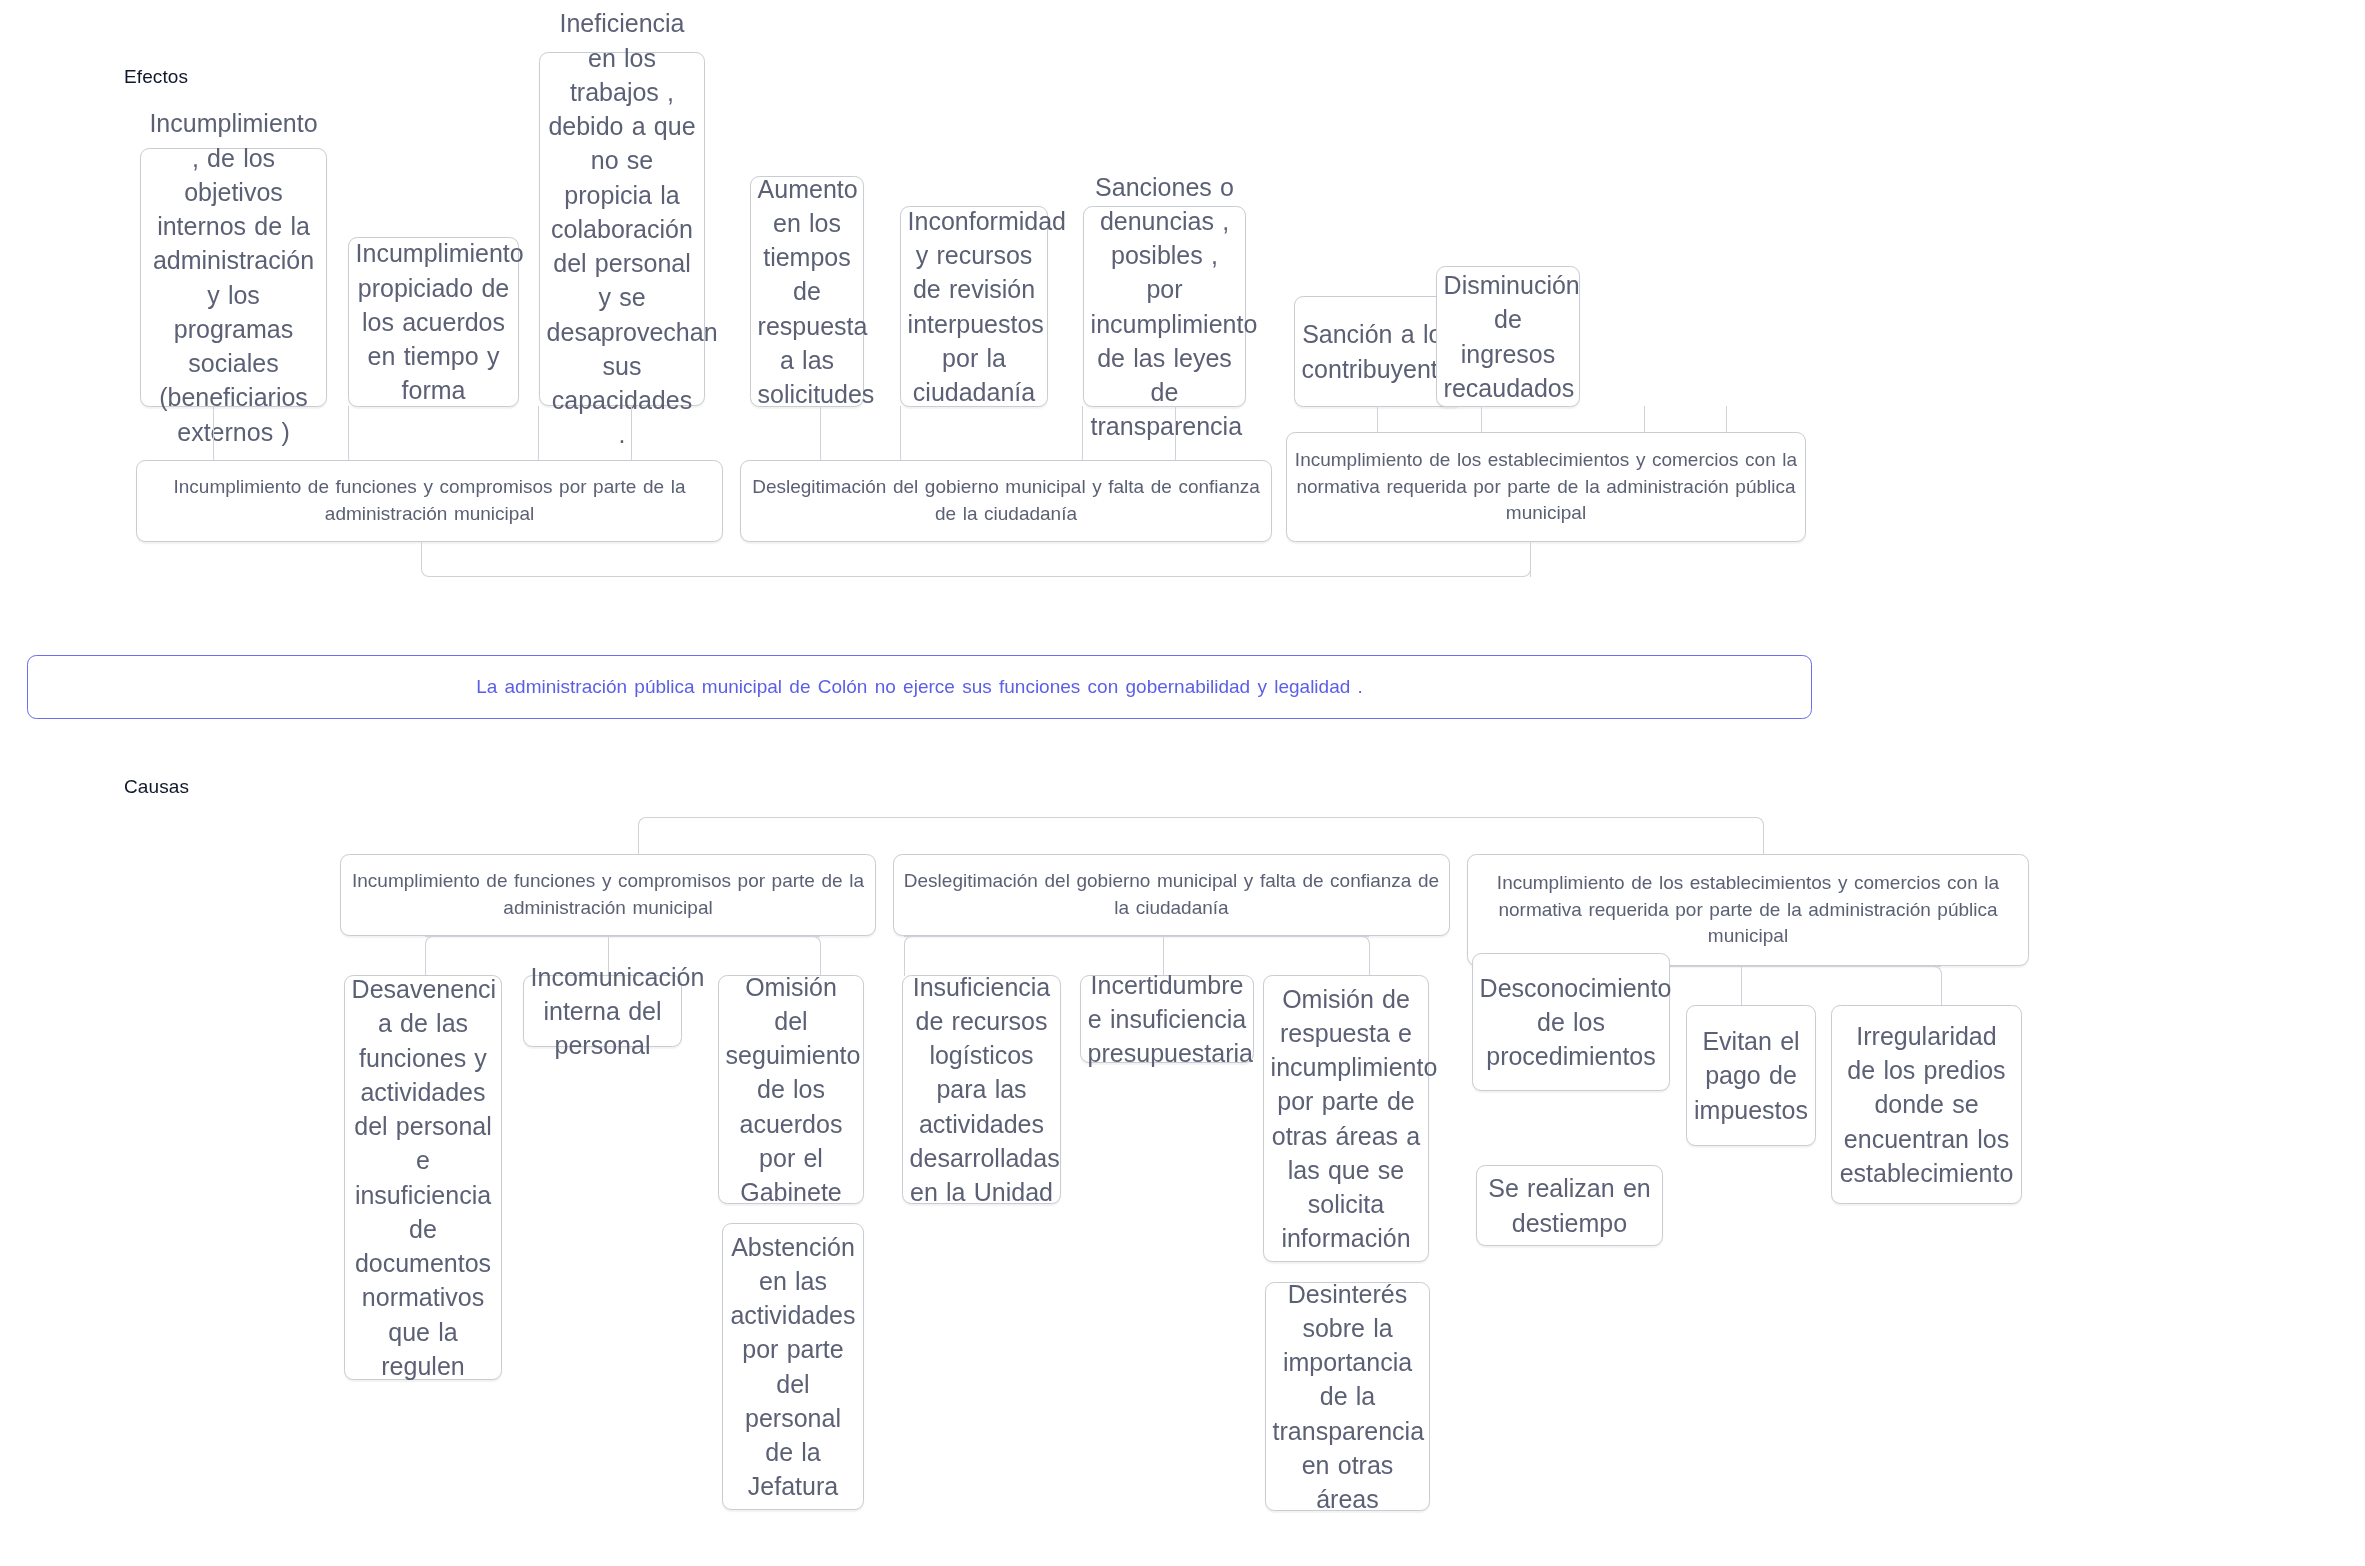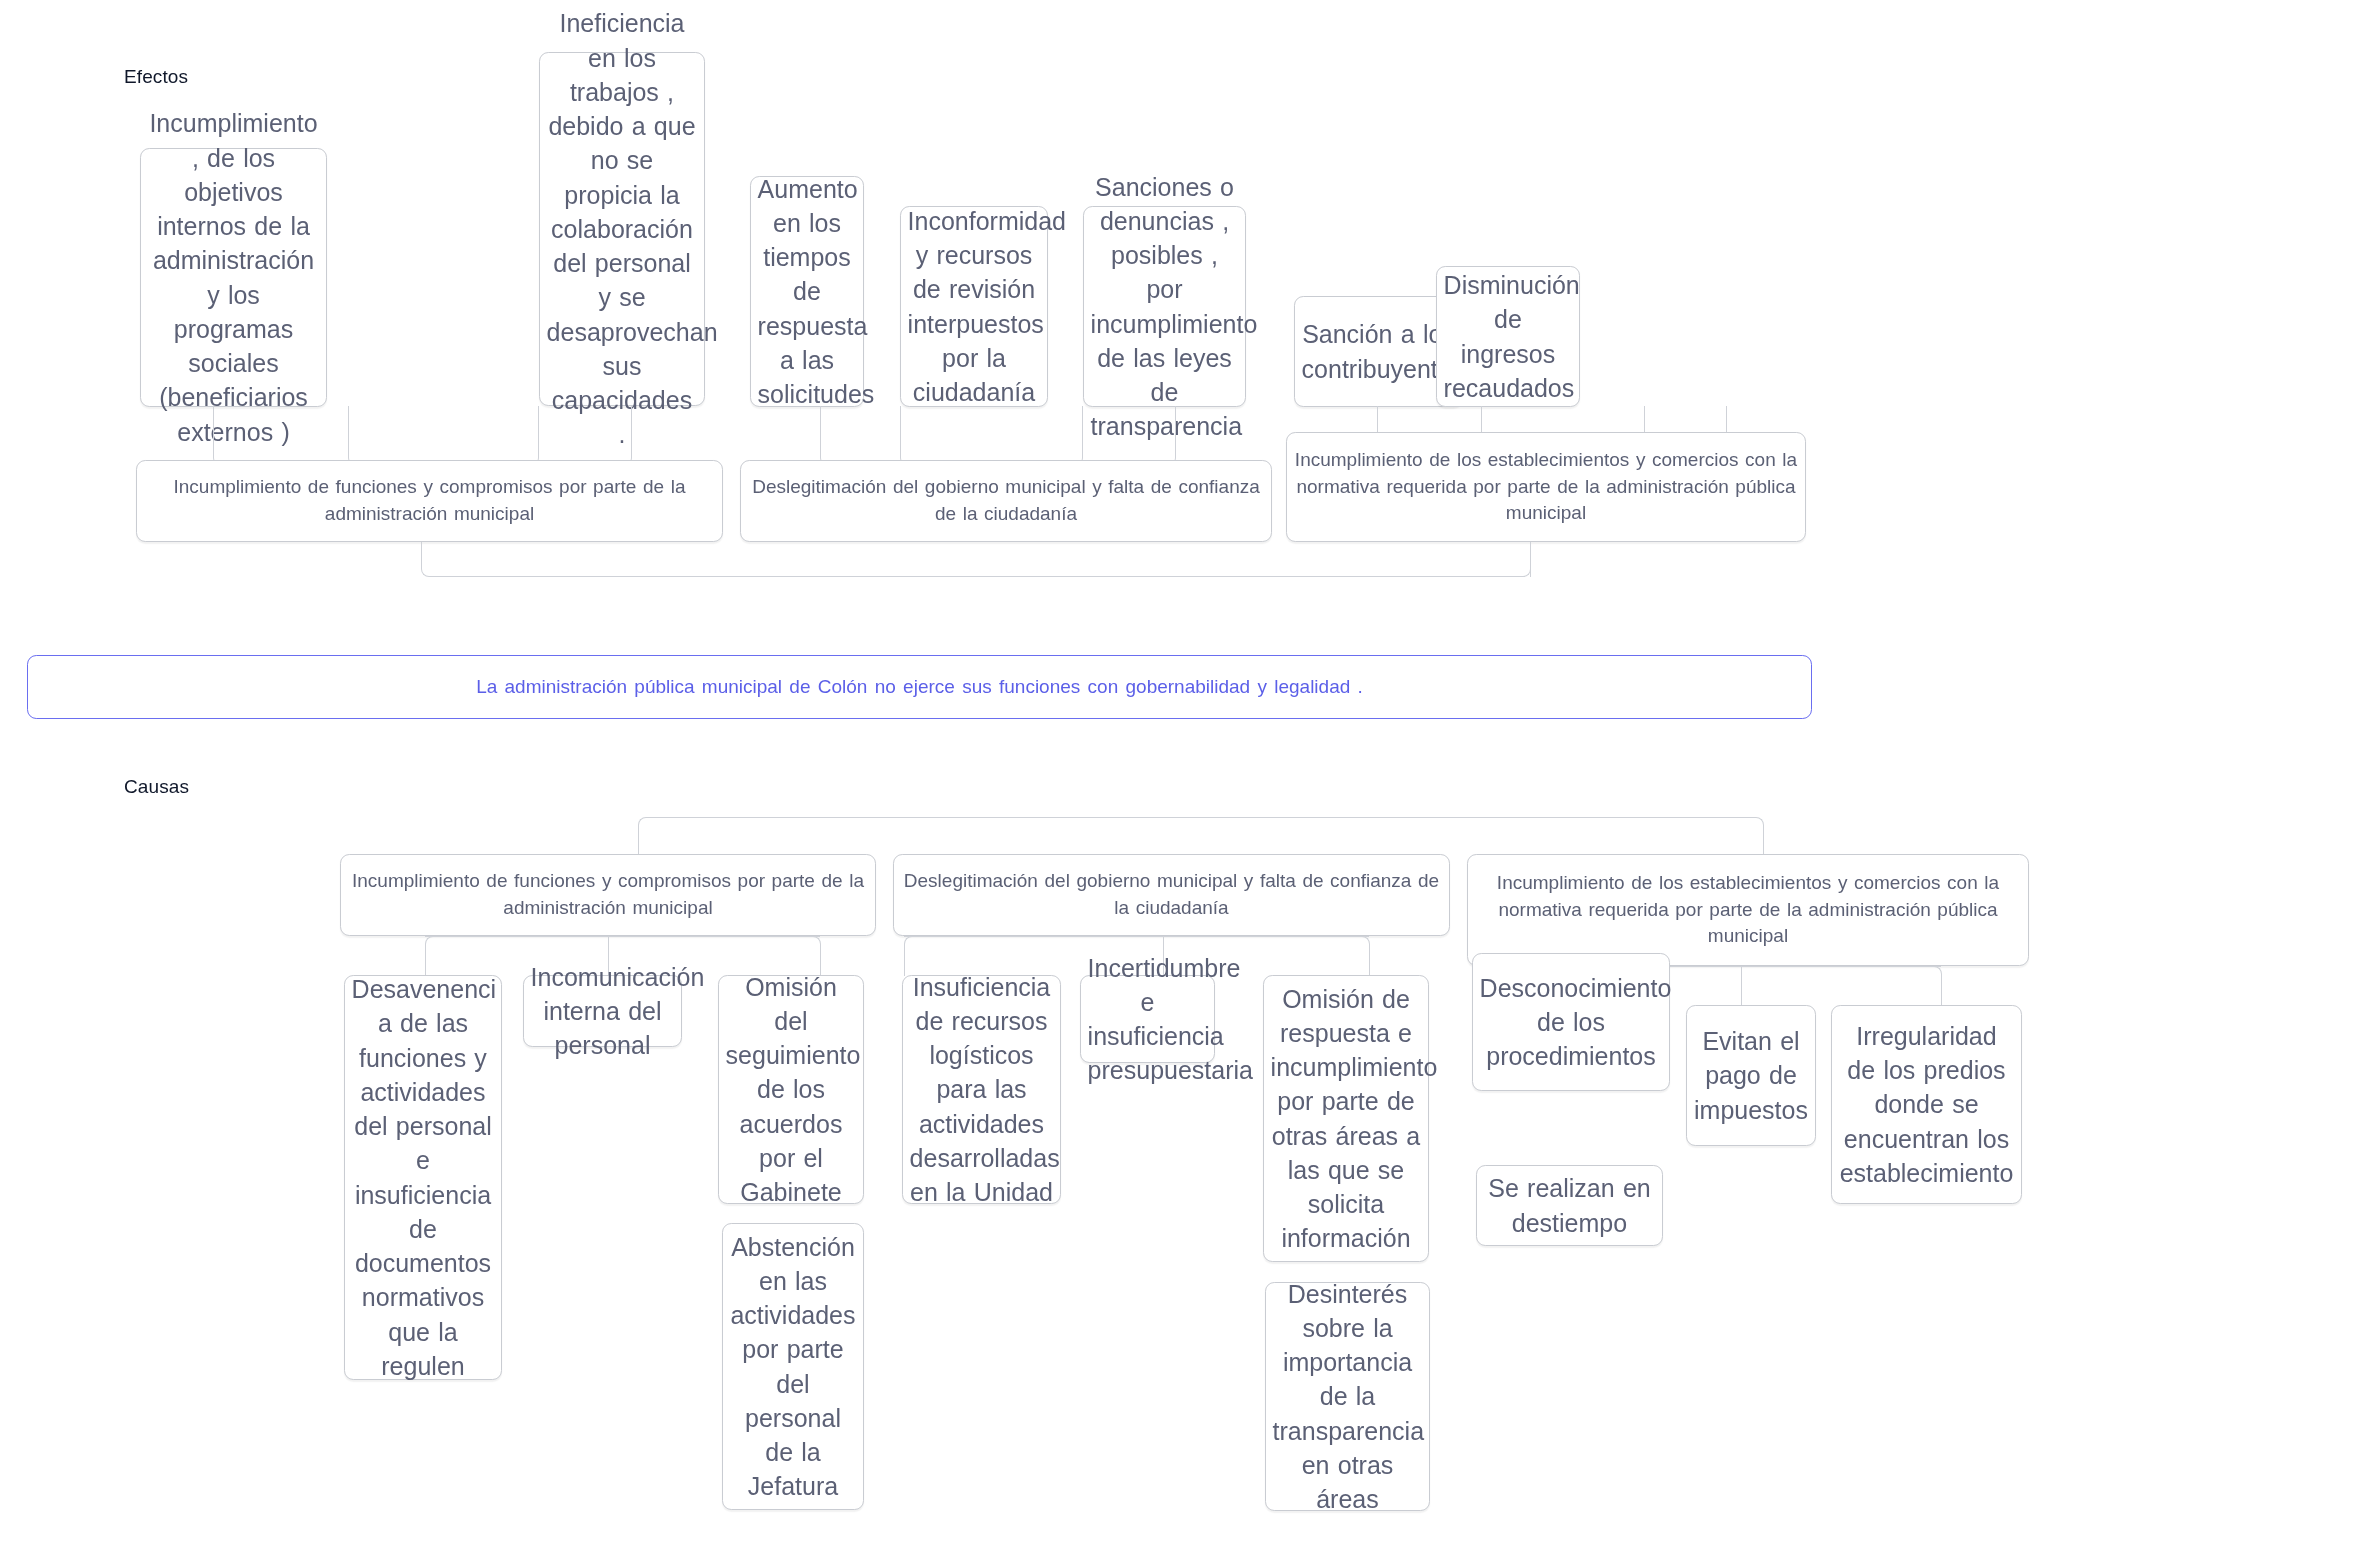--- a/index.html
+++ b/index.html
@@ -102,20 +102,23 @@
 <body>
 
 <div id="canvas">
 
   <div class="section-caption" style="left:124px; top:66px;">Efectos</div>
 
   <div class="node" style="left:140px; top:148px; width:187px; height:259px;">
     <span class="txt">Incumplimiento   , de los  objetivos   internos   de la  administración  y los  programas  sociales  (beneficiarios  externos )</span>
   </div>
 
+  <div class="node" style="left:348px; top:237px; width:171px; height:170px;">
+    <span class="txt">Incumplimiento  propiciado   de  los  acuerdos  en tiempo   y  forma</span>
+  </div>
 
   <div class="node" style="left:539px; top:52px; width:166px; height:354px;">
     <span class="txt">Ineficiencia   en  los  trabajos  ,  debido  a que  no  se propicia  la  colaboración  del  personal  y  se  desaprovechan  sus  capacidades  .</span>
   </div>
 
   <div class="node" style="left:750px; top:176px; width:114px; height:231px;">
     <span class="txt">Aumento  en los  tiempos  de  respuesta  a las  solicitudes</span>
   </div>
 
   <div class="node" style="left:900px; top:206px; width:148px; height:201px;">
@@ -208,21 +211,21 @@
   </div>
 
   <div class="node" style="left:718px; top:975px; width:146px; height:229px;">
     <span class="txt">Omisión  del  seguimiento  de los  acuerdos  por  el  Gabinete</span>
   </div>
 
   <div class="node" style="left:902px; top:975px; width:159px; height:229px;">
     <span class="txt">Insuficiencia  de recursos  logísticos  para  las  actividades  desarrolladas  en la Unidad</span>
   </div>
 
-  <div class="node" style="left:1080px; top:975px; width:135px; height:88px;">
+  <div class="node" style="left:1080px; top:975px; width:174px; height:88px;">
     <span class="txt">Incertidumbre  e insuficiencia  presupuestaria</span>
   </div>
 
   <div class="node" style="left:1263px; top:975px; width:166px; height:287px;">
     <span class="txt">Omisión  de  respuesta  e  incumplimiento  por  parte  de  otras  áreas a  las que  se  solicita  información</span>
   </div>
 
   <div class="node" style="left:1472px; top:953px; width:198px; height:138px;">
     <span class="txt">Desconocimiento  de los  procedimientos</span>
   </div>

